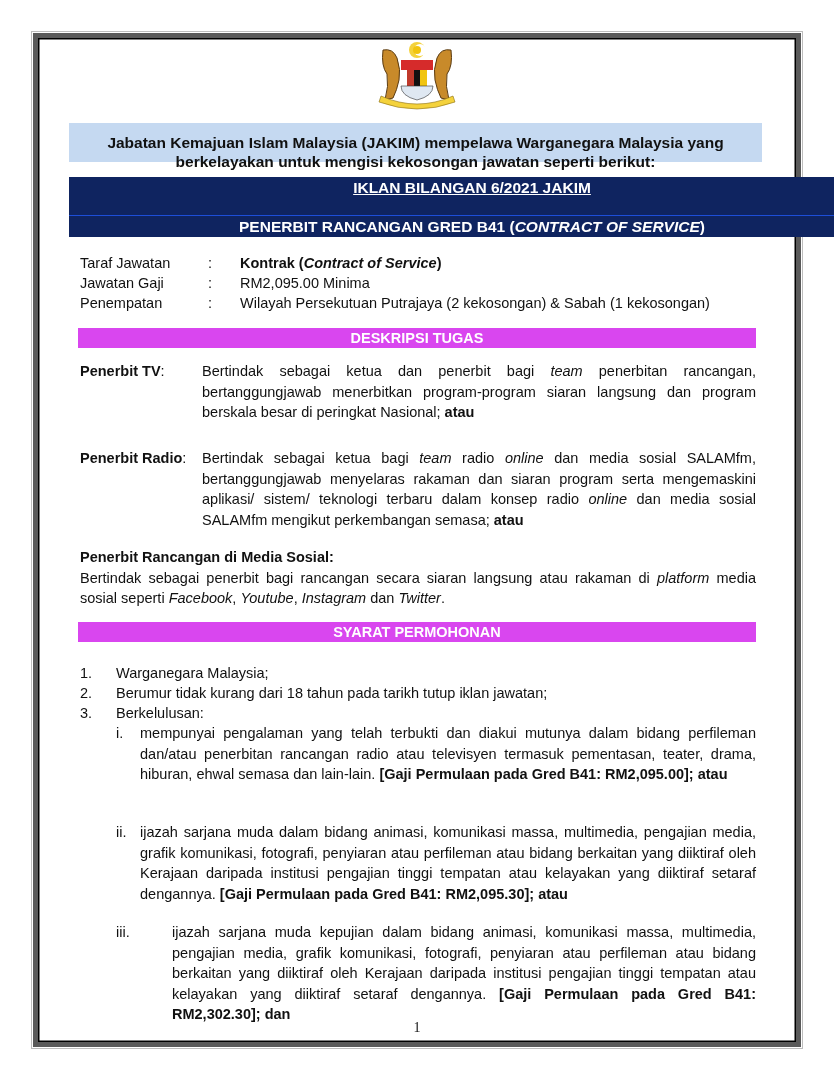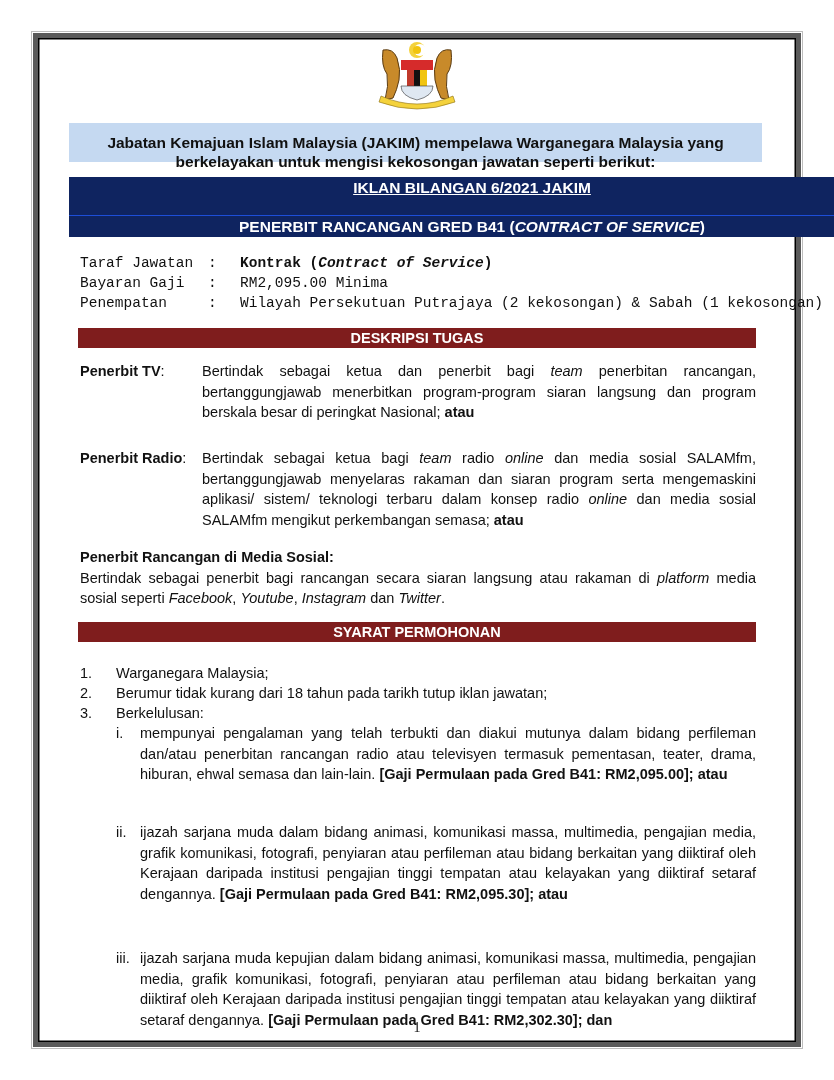--- a/index.html
+++ b/index.html
@@ -14,49 +14,49 @@
 
   .intro { position: absolute; left: 69px; top: 123px; width: 693px; height: 39px;
            background: #c5d9f1; text-align: center; font-weight: bold; font-size: 15.5px;
            line-height: 19px; padding-top: 10px; box-sizing: border-box; }
   .navy { position: absolute; left: 69px; width: 806px; background: #0f2460; color: #fff;
           text-align: center; font-weight: bold; font-size: 15.5px; box-sizing: border-box; }
   .navy1 { top: 177px; height: 38px; line-height: 22px; padding-top: 0px; }
   .navy1 span { text-decoration: underline; }
   .navy2 { top: 215px; height: 22px; line-height: 22px; border-top: 1px solid #1d4ed8; }
 
-  .info { position: absolute; left: 80px; top: 253px; font-size: 14.5px; line-height: 20px; font-family: Liberation Mono, monospace; }
+  .info { position: absolute; left: 80px; top: 253px; font-size: 14.5px; line-height: 20px; }
   .info-row { display: flex; }
   .info-label { width: 128px; }
   .info-colon { width: 32px; }
   .bold { font-weight: bold; }
   .it { font-style: italic; }
 
-  .blackbar { position: absolute; left: 78px; width: 678px; height: 20px; background: #7f1d1d;
+  .blackbar { position: absolute; left: 78px; width: 678px; height: 20px; background: #d946ef;
               color: #fff; text-align: center; font-weight: bold; font-size: 14.5px; line-height: 20px; }
   .bar1 { top: 328px; }
   .bar2 { top: 622px; }
 
   .desc { position: absolute; left: 80px; width: 676px; font-size: 14.5px; line-height: 20.5px; }
   .desc-row { display: flex; }
   .desc-label { width: 122px; flex: none; font-weight: bold; }
   .desc-body { flex: 1; text-align: justify; }
   .tv { top: 361px; }
   .radio { top: 448px; }
   .sosial { top: 547px; text-align: justify; }
 
   .req { position: absolute; left: 80px; width: 676px; font-size: 14.5px; line-height: 20px; }
   .req-row { display: flex; }
   .req-num { width: 36px; flex: none; }
   .sub { position: absolute; left: 116px; width: 640px; font-size: 14.5px; line-height: 20.5px; display: flex; }
   .sub-num { width: 24px; flex: none; padding-left: 0px; }
   .sub-body { flex: 1; text-align: justify; }
   .s1 { top: 723px; }
   .s2 { top: 822px; }
-  .s3 { top: 948px; }
+  .s3 { top: 922px; gap: 32px; }
   .pagenum { position: absolute; left: 0; width: 834px; top: 1020px; text-align: center;
              font-family: "Liberation Serif", serif; font-size: 14px; }
 </style>
 </head>
 <body>
 
 <div class="frame-outer"></div>
 <div class="frame"></div>
 
 <svg class="crest" viewBox="0 0 104 70">
@@ -86,21 +86,21 @@
 </div>
 <div class="navy navy2"><span>PENERBIT RANCANGAN GRED B41 (</span><span class="it">CONTRACT OF SERVICE</span><span>)</span></div>
 
 <div class="info">
   <div class="info-row">
     <span class="info-label">Taraf Jawatan</span>
     <span class="info-colon">:</span>
     <span class="bold"><span>Kontrak (</span><span class="it">Contract of Service</span><span>)</span></span>
   </div>
   <div class="info-row">
-    <span class="info-label">Bayaran Gaji</span>
+    <span class="info-label">Jawatan Gaji</span>
     <span class="info-colon">:</span>
     <span>RM2,095.00 Minima</span>
   </div>
   <div class="info-row">
     <span class="info-label">Penempatan</span>
     <span class="info-colon">:</span>
     <span>Wilayah Persekutuan Putrajaya (2 kekosongan) &amp; Sabah (1 kekosongan)</span>
   </div>
 </div>
 

